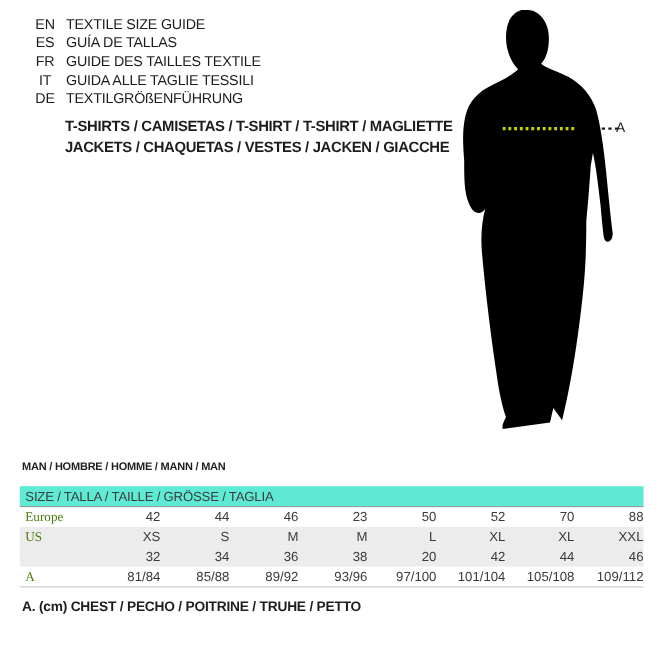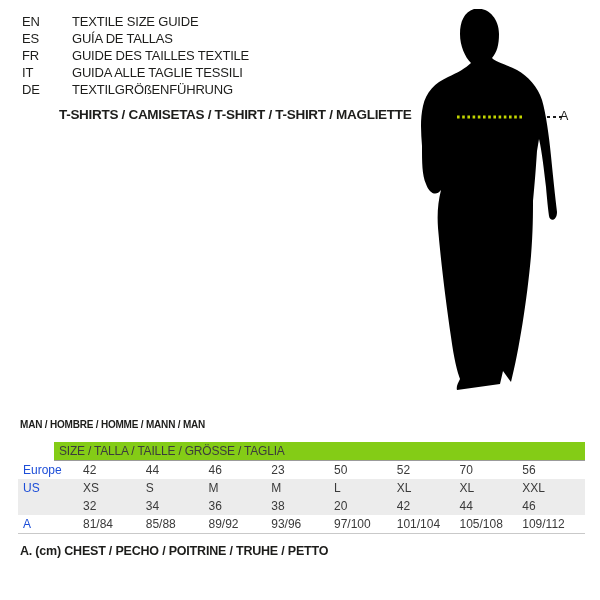--- a/index.html
+++ b/index.html
@@ -6,45 +6,45 @@
   body{
     width:600px;height:600px;background:#ffffff;position:relative;overflow:hidden;
     font-family:"Liberation Sans",sans-serif;color:#1d1d1b;
     -webkit-font-smoothing:antialiased;
   }
   .abs{position:absolute;}
 
   
   .lang-list{left:22px;top:13px;}
   .lang-row{display:flex;height:17px;line-height:17px;font-size:13px;letter-spacing:-0.2px;}
-  .lang-code{width:38px;flex:0 0 38px;}
-  .lang-label{white-space:nowrap;margin-left:12px;}
+  .lang-code{width:38px;flex:0 0 38px;text-align:center;}
+  .lang-label{white-space:nowrap;}
 
   
   .categories{left:20px;top:106px;margin-left:39px;}
   .cat-line{font-size:13.5px;font-weight:700;line-height:18.5px;letter-spacing:-0.3px;white-space:nowrap;}
 
   
   .figure-wrap{left:410px;top:0;width:190px;height:400px;}
   .marker-a{left:560px;top:109px;font-size:12.5px;line-height:14px;color:#1d1d1b;}
 
   
   .section-title{left:20px;top:419px;font-size:10px;font-weight:700;letter-spacing:-0.2px;}
 
   
   .size-table{left:18px;top:442px;width:567px;}
   .tbl-header{
-    height:18px;line-height:18px;background:#84cc16;border-bottom:1px solid #9b9b9b;
-    padding-left:5px;font-size:12px;color:#3c3c3c;letter-spacing:-0.2px;margin-left:36px;
+    height:18px;line-height:18px;background:#5eead4;border-bottom:1px solid #9b9b9b;
+    padding-left:5px;font-size:12px;color:#3c3c3c;letter-spacing:-0.2px;
   }
   .tbl-row{display:flex;height:18px;line-height:18px;font-size:12px;color:#3a3a3a;}
   .tbl-row.stripe{background:#ececec;}
   .tbl-row.last{border-bottom:1px solid #c9c9c9;}
-  .tbl-label{flex:0 0 60px;padding-left:5px;color:#1d4ed8;}
-  .tbl-cell{flex:1;text-align:left;}
+  .tbl-label{flex:0 0 60px;padding-left:5px;color:#4d7c0f;font-family:Liberation Serif, serif;}
+  .tbl-cell{flex:1;text-align:right;}
 
   
   .footnote{left:20px;top:544px;font-size:12.5px;font-weight:700;letter-spacing:-0.2px;}
 </style>
 </head>
 <body>
 
 <div class="abs lang-list">
   <div class="lang-row">
     <span class="lang-code">EN</span>
@@ -63,20 +63,21 @@
     <span class="lang-label">GUIDA ALLE TAGLIE TESSILI</span>
   </div>
   <div class="lang-row">
     <span class="lang-code">DE</span>
     <span class="lang-label">TEXTILGRÖßENFÜHRUNG</span>
   </div>
 </div>
 
 <div class="abs categories">
   <div class="cat-line">T-SHIRTS / CAMISETAS / T-SHIRT / T-SHIRT / MAGLIETTE</div>
+  <div class="cat-line">JACKETS / CHAQUETAS / VESTES / JACKEN / GIACCHE</div>
 </div>
 
 <div class="abs figure-wrap">
   <svg width="190" height="400" viewBox="0 0 190 400">
     <path fill="#000000" d="
       M64,9
       C54,12 50,22 50,34
       C50,46 55,57 61,63
       C56,68 47,73 38,77
       C25,83 16,92 13,106
@@ -117,21 +118,21 @@
 
   <div class="tbl-row">
     <span class="tbl-label">Europe</span>
     <span class="tbl-cell">42</span>
     <span class="tbl-cell">44</span>
     <span class="tbl-cell">46</span>
     <span class="tbl-cell">23</span>
     <span class="tbl-cell">50</span>
     <span class="tbl-cell">52</span>
     <span class="tbl-cell">70</span>
-    <span class="tbl-cell">56</span>
+    <span class="tbl-cell">88</span>
   </div>
 
   <div class="tbl-row stripe">
     <span class="tbl-label">US</span>
     <span class="tbl-cell">XS</span>
     <span class="tbl-cell">S</span>
     <span class="tbl-cell">M</span>
     <span class="tbl-cell">M</span>
     <span class="tbl-cell">L</span>
     <span class="tbl-cell">XL</span>

